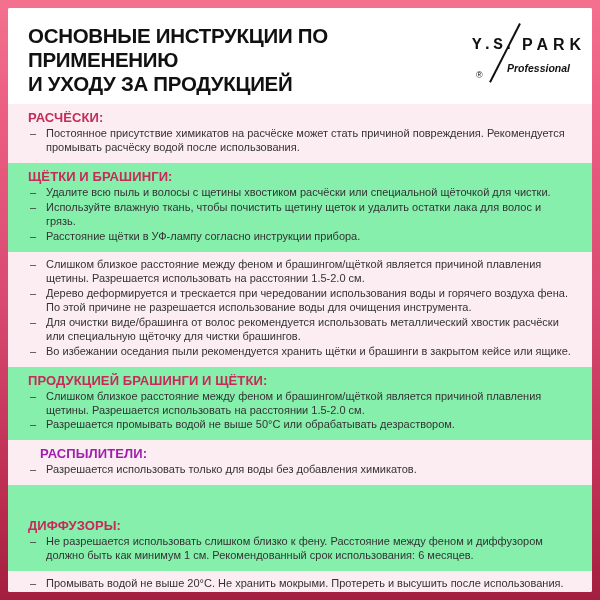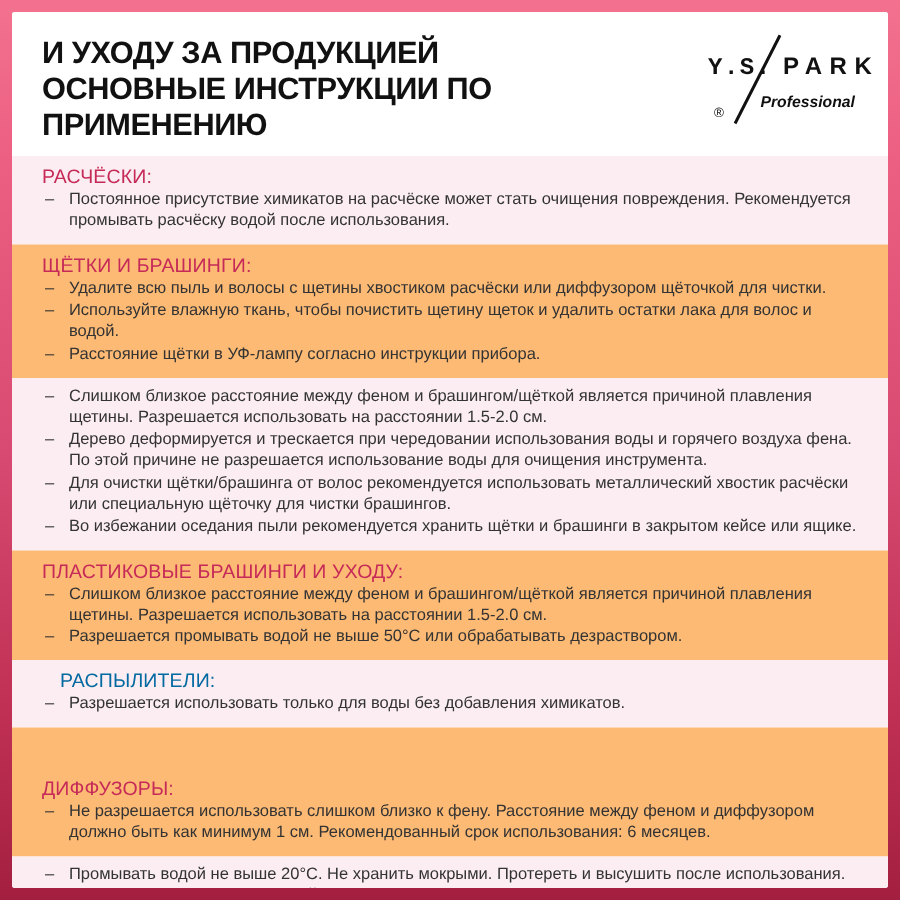--- a/index.html
+++ b/index.html
@@ -52,124 +52,124 @@
     font-style:italic;font-weight:bold;font-size:10.5px;
   }
   .logo-reg{
     position:absolute;left:6px;top:46px;
     font-size:9px;
   }
   
   .sections{flex:1 1 auto;display:flex;flex-direction:column;}
   .section{
     padding:6px 20px 7px 20px;
-    background:#fdba74;
+    background:#86efac;
     flex:1 0 auto;
   }
   .section.tinted{background:#fbedf1;}
   .section h2{
     margin:0 0 2px 0;
-    font-size:13px;font-weight:normal;
+    font-size:13px;font-weight:bold;
     letter-spacing:0.1px;
   }
   .bullets{list-style:none;margin:0;padding:0;}
   .bullets li{
     display:flex;align-items:flex-start;
     font-size:11px;line-height:1.27;
     margin:0 0 1px 0;
   }
   .dash{flex:0 0 18px;padding-left:2px;}
   .btxt{flex:1 1 auto;}
 </style>
 </head>
 <body>
 
 <div class="frame">
   <div class="content">
 
     <div class="header">
       <div class="title">
+        <div>ОСНОВНЫЕ ИНСТРУКЦИИ ПО ПРИМЕНЕНИЮ</div>
         <div>И УХОДУ ЗА ПРОДУКЦИЕЙ</div>
-        <div>ОСНОВНЫЕ ИНСТРУКЦИИ ПО ПРИМЕНЕНИЮ</div>
       </div>
       <div class="logo">
         <span class="logo-ys">Y.S.</span>
         <span class="logo-slash"></span>
         <span class="logo-park">PARK</span>
         <span class="logo-prof">Professional</span>
         <span class="logo-reg">®</span>
       </div>
     </div>
 
     <div class="sections" id="sections">
   <section class="section tinted">
     <h2 style="color: rgb(198, 42, 88);">РАСЧЁСКИ:</h2>
     <ul class="bullets">
             <li style="color: rgb(51, 51, 51);">
               <span class="dash">–</span>
-              <span class="btxt">Постоянное присутствие химикатов на расчёске может стать очищения повреждения. Рекомендуется промывать расчёску водой после использования.</span>
+              <span class="btxt">Постоянное присутствие химикатов на расчёске может стать причиной повреждения. Рекомендуется промывать расчёску водой после использования.</span>
             </li>
           </ul>
   </section>
 
   <section class="section">
     <h2 style="color: rgb(198, 42, 88);">ЩЁТКИ И БРАШИНГИ:</h2>
     <ul class="bullets">
             <li style="color: rgb(51, 51, 51);">
               <span class="dash">–</span>
-              <span class="btxt">Удалите всю пыль и волосы с щетины хвостиком расчёски или диффузором щёточкой для чистки.</span>
+              <span class="btxt">Удалите всю пыль и волосы с щетины хвостиком расчёски или специальной щёточкой для чистки.</span>
             </li>
             <li style="color: rgb(51, 51, 51);">
               <span class="dash">–</span>
-              <span class="btxt">Используйте влажную ткань, чтобы почистить щетину щеток и удалить остатки лака для волос и водой.</span>
+              <span class="btxt">Используйте влажную ткань, чтобы почистить щетину щеток и удалить остатки лака для волос и грязь.</span>
             </li>
             <li style="color: rgb(51, 51, 51);">
               <span class="dash">–</span>
               <span class="btxt">Расстояние щётки в УФ-лампу согласно инструкции прибора.</span>
             </li>
           </ul>
   </section>
 
   <section class="section tinted">
     <ul class="bullets">
             <li style="color: rgb(51, 51, 51);">
               <span class="dash">–</span>
               <span class="btxt">Слишком близкое расстояние между феном и брашингом/щёткой является причиной плавления щетины. Разрешается использовать на расстоянии 1.5-2.0 см.</span>
             </li>
             <li style="color: rgb(51, 51, 51);">
               <span class="dash">–</span>
               <span class="btxt">Дерево деформируется и трескается при чередовании использования воды и горячего воздуха фена. По этой причине не разрешается использование воды для очищения инструмента.</span>
             </li>
             <li style="color: rgb(51, 51, 51);">
               <span class="dash">–</span>
-              <span class="btxt">Для очистки щётки/брашинга от волос рекомендуется использовать металлический хвостик расчёски или специальную щёточку для чистки брашингов.</span>
+              <span class="btxt">Для очистки виде/брашинга от волос рекомендуется использовать металлический хвостик расчёски или специальную щёточку для чистки брашингов.</span>
             </li>
             <li style="color: rgb(51, 51, 51);">
               <span class="dash">–</span>
               <span class="btxt">Во избежании оседания пыли рекомендуется хранить щётки и брашинги в закрытом кейсе или ящике.</span>
             </li>
           </ul>
   </section>
 
   <section class="section">
-    <h2 style="color: rgb(198, 42, 88);">ПЛАСТИКОВЫЕ БРАШИНГИ И УХОДУ:</h2>
+    <h2 style="color: rgb(198, 42, 88);">ПРОДУКЦИЕЙ БРАШИНГИ И ЩЁТКИ:</h2>
     <ul class="bullets">
             <li style="color: rgb(51, 51, 51);">
               <span class="dash">–</span>
               <span class="btxt">Слишком близкое расстояние между феном и брашингом/щёткой является причиной плавления щетины. Разрешается использовать на расстоянии 1.5-2.0 см.</span>
             </li>
             <li style="color: rgb(51, 51, 51);">
               <span class="dash">–</span>
               <span class="btxt">Разрешается промывать водой не выше 50°C или обрабатывать дезраствором.</span>
             </li>
           </ul>
   </section>
 
   <section class="section tinted">
-    <h2 style="color: #0369a1; padding-left: 12px;">РАСПЫЛИТЕЛИ:</h2>
+    <h2 style="color: #a21caf; padding-left: 12px;">РАСПЫЛИТЕЛИ:</h2>
     <ul class="bullets">
             <li style="color: rgb(51, 51, 51);">
               <span class="dash">–</span>
               <span class="btxt">Разрешается использовать только для воды без добавления химикатов.</span>
             </li>
           </ul>
   </section>
 
   <section class="section">
     <h2 style="color: rgb(198, 42, 88); margin-top: 27px;">ДИФФУЗОРЫ:</h2>

